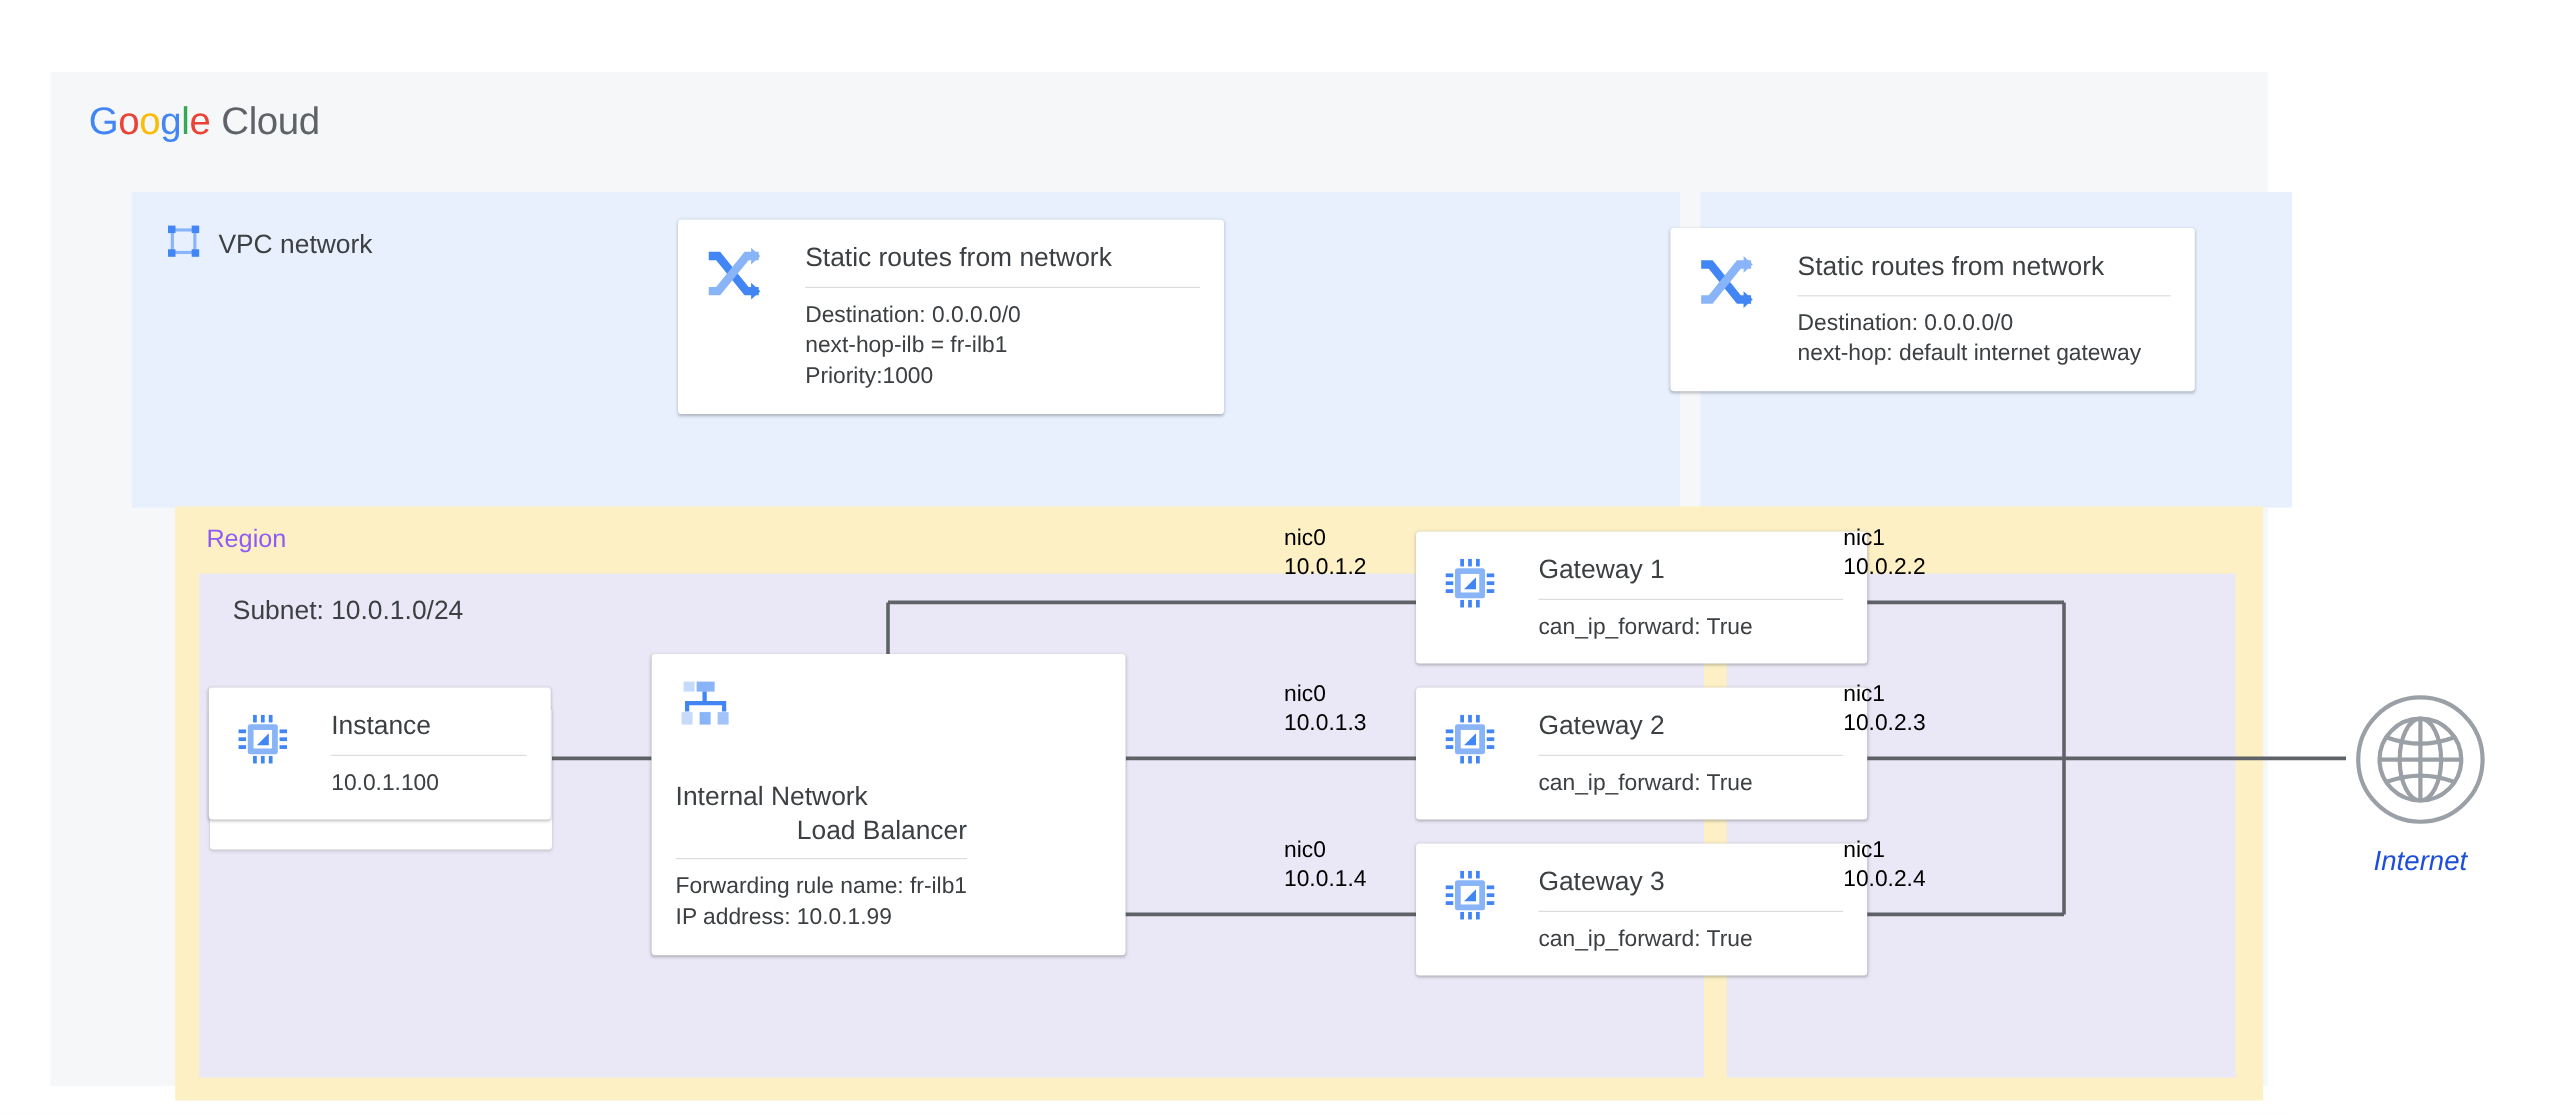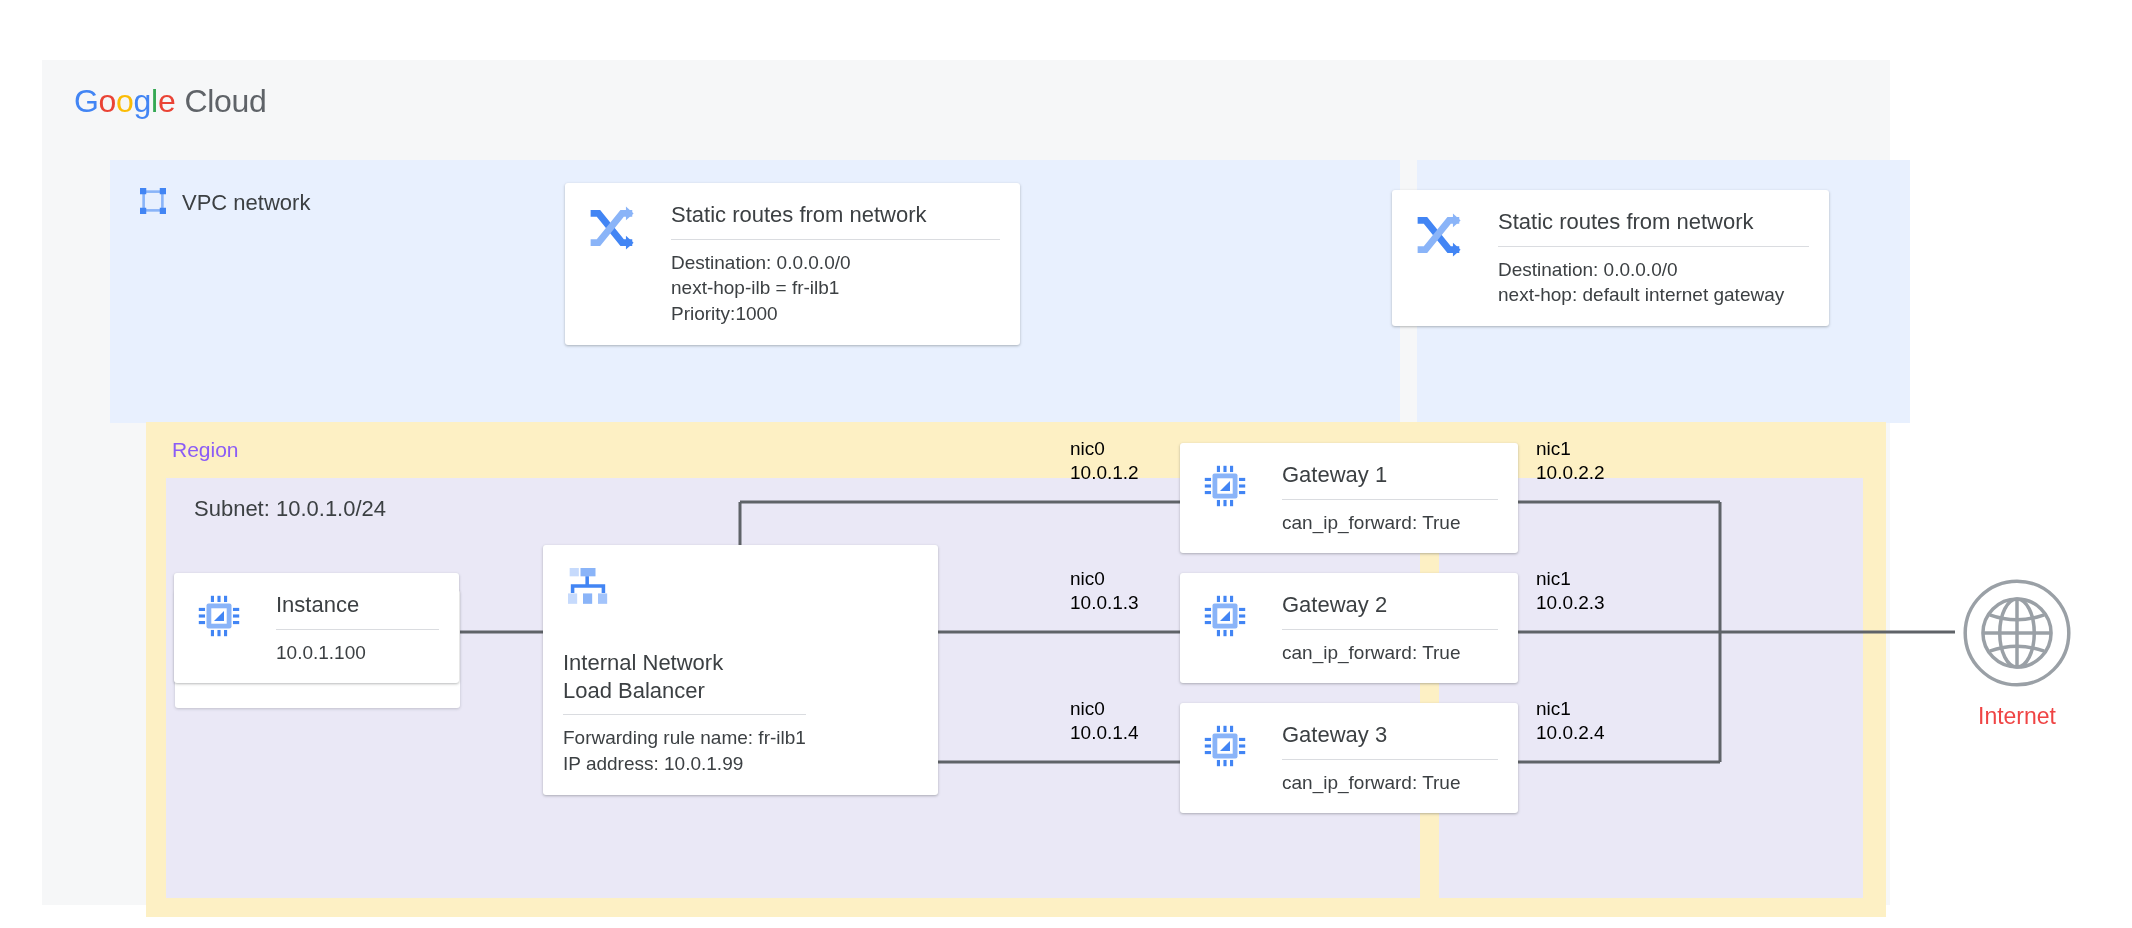--- a/index.html
+++ b/index.html
@@ -122,20 +122,21 @@
     font-size: 22px;
     color: #3c4043;
     line-height: 1.25;
     white-space: nowrap;
   }
   .card-subtitle {
     font-size: 22px;
     color: #3c4043;
     line-height: 1.25;
     white-space: nowrap;
+    text-align: right;
   }
   .card-rule {
     height: 1px;
     background: #dadce0;
     margin: 10px 0 10px 0;
   }
   .card-line {
     font-size: 19px;
     color: #3c4043;
     line-height: 1.36;
@@ -158,21 +159,21 @@
     width: 285px;
     height: 118px;
     background: #ffffff;
     border-radius: 3px;
     box-shadow: 0 1px 3px rgba(60,64,67,.24);
     z-index: 3;
   }
 
   .lb-card { left: 543px; top: 545px; width: 395px; z-index: 4; flex-direction: column; }
 
-  .gw-card { width: 338px; z-index: 4; }
+  .gw-card { width: 376px; z-index: 4; }
   .gw1 { left: 1180px; top: 443px; }
   .gw2 { left: 1180px; top: 573px; }
   .gw3 { left: 1180px; top: 703px; }
 
   
   .nic {
     position: absolute;
     font-size: 19px;
     color: #000000;
     line-height: 1.28;
@@ -201,21 +202,22 @@
     position: absolute;
     left: 1955px;
     top: 577px;
     width: 124px;
     text-align: center;
     z-index: 4;
   }
   .internet-label {
     margin-top: 10px;
     font-size: 23px;
-    color: #ef4444;
+    color: #1d4ed8;
+    font-style: italic;
   }
 </style>
 </head>
 <body>
 
 <div id="stage">
 
   <div class="canvas">
 
     <div class="gcp-logo">

